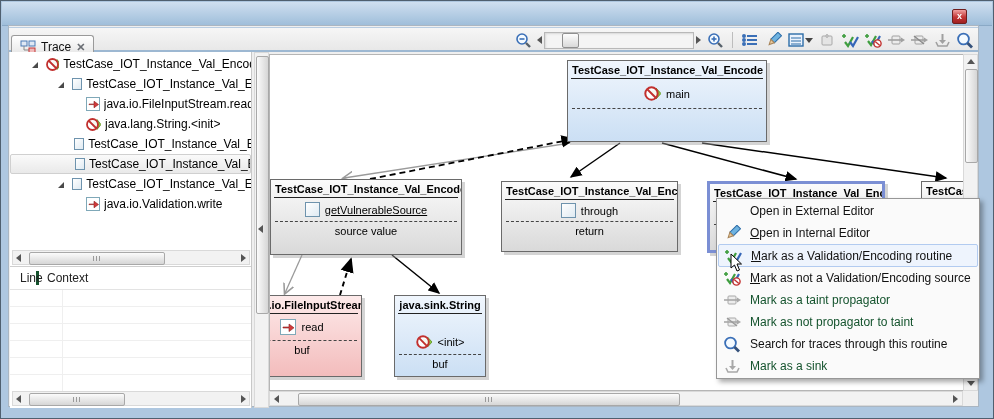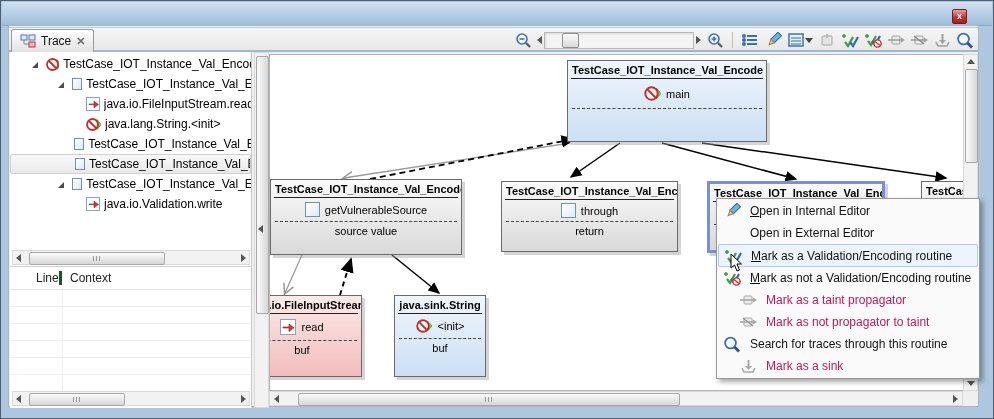--- a/index.html
+++ b/index.html
@@ -8,21 +8,21 @@
   .titlebar{position:absolute;left:1px;top:1px;right:1px;height:23px;
     background:linear-gradient(#cfdff0,#9fbeda);border-bottom:1px solid #8aa9c6;}
   .win-close{position:absolute;top:7px;right:25px;width:15px;height:15px;line-height:13px;
     background:linear-gradient(#f0a0a0,#c23535 55%,#a02020);border:1px solid #6f1d1d;border-radius:2px;
     color:#fff;font-size:9px;font-weight:bold;text-align:center;padding:0;cursor:default;box-sizing:border-box;}
   .content{position:absolute;left:7px;top:24px;width:971px;height:382px;background:#efefef;
     border:1px solid #aab6c2;box-sizing:border-box;}
   
   .header-row{position:absolute;left:0;top:1px;width:100%;height:25px;background:linear-gradient(#f6f6f6,#e8e8e8);
     border-top:1px solid #b9cde2;border-bottom:2px solid #9db8d2;box-sizing:border-box;}
-  .view-tab{position:absolute;left:2px;top:1px;height:22px;display:flex;align-items:center;gap:5px;padding:0 8px;
+  .view-tab{position:absolute;left:2px;top:7px;height:22px;display:flex;align-items:center;gap:5px;padding:0 8px;
     background:linear-gradient(#ffffff,#e2e2e2);border:1px solid #9a9a9a;border-bottom:none;border-radius:3px 3px 0 0;}
   .view-tab .tab-label{font-size:12px;color:#111;}
   .tab-close{color:#6b6f75;font-size:11px;font-weight:bold;}
   .toolbar{position:absolute;right:4px;top:1px;height:22px;display:flex;align-items:center;gap:5px;}
   .tbtn{width:18px;height:18px;display:flex;align-items:center;justify-content:center;}
   .tsep{width:1px;height:16px;background:#bdbdbd;margin:0 3px;}
   .slider-wrap{display:flex;align-items:center;gap:2px;}
   .slider-track{position:relative;width:148px;height:15px;background:#f4f4f4;border:1px solid #b8b8b8;box-shadow:inset 1px 1px 2px #d8d8d8;}
   .slider-thumb{position:absolute;left:17px;top:0px;width:15px;height:13px;background:linear-gradient(#fdfdfd,#d9d9d9);border:1px solid #8f8f8f;border-radius:2px;}
   
@@ -48,21 +48,21 @@
   .hs-tree{left:2px;top:198px;width:238px;}
   .hs-table{left:2px;top:339px;width:238px;}
   .hs-diagram{left:260px;top:339px;width:694px;}
   .hthumb{position:absolute;top:1px;height:11px;background:linear-gradient(#fbfbfb,#d6d6d6);border:1px solid #a8a8a8;border-radius:2px;}
   .hthumb::after{content:"";position:absolute;left:50%;top:3px;width:7px;height:5px;margin-left:-4px;
     background:repeating-linear-gradient(90deg,#9a9a9a 0 1px,transparent 1px 3px);}
   .hs-arrow{position:absolute;top:3px;}
   
   .ctx-table{position:absolute;left:0;top:214px;width:100%;height:124px;background:#fff;border-top:1px solid #cfcfcf;}
   .ctx-head{display:flex;height:22px;border-bottom:1px solid #e3e3e3;align-items:center;font-size:12px;color:#222;}
-  .ctx-col-line{width:52px;padding-left:26px;border-right:3px solid #14532d;box-sizing:border-box;}
+  .ctx-col-line{width:29px;padding-left:10px;border-right:3px solid #14532d;box-sizing:border-box;}
   .ctx-col-context{padding-left:8px;}
   .ctx-body{position:relative;height:101px;background:repeating-linear-gradient(to bottom,#ffffff 0 16px,#efefef 16px 17px);}
   .ctx-body::before{content:"";position:absolute;left:52px;top:0;bottom:0;width:1px;background:#efefef;}
   
   .vscroll{position:absolute;width:15px;background:#f2f2f2;border:1px solid #d9d9d9;box-sizing:border-box;}
   .vs-left{left:245px;top:0;height:356px;}
   .vs-diagram{left:954px;top:2px;height:337px;}
   .vthumb{position:absolute;left:1px;width:11px;background:linear-gradient(90deg,#fbfbfb,#d6d6d6);border:1px solid #a8a8a8;border-radius:2px;}
   .vs-arrow{position:absolute;left:3px;}
   .sash-arrow{position:absolute;left:3px;top:172px;}
@@ -79,21 +79,21 @@
   .node .node-port{text-align:center;padding:3px 0 4px;}
   .node-gray{background:linear-gradient(#fbfbfb,#d9d9d9);}
   .node-blue{background:linear-gradient(#f0f6fd,#cbdff4);}
   .node-pink{background:linear-gradient(#fdeaea,#f3bcbc);}
   .node-selected{border:3px solid #7b8fd4;}
   
   .context-menu{position:absolute;left:715px;top:197px;width:264px;background:#fafafa;border:1px solid #979797;
     box-shadow:3px 3px 5px rgba(0,0,0,.35);padding:1px;z-index:30;box-sizing:border-box;}
   .menu-item{display:flex;align-items:center;height:22px;gap:8px;padding:0 4px;font-size:12px;color:#111;box-sizing:border-box;}
   .menu-item .mi-icon{flex:0 0 20px;display:flex;justify-content:center;}
-  .menu-item.disabled{color:#be185d;margin-left:16px;}
+  .menu-item.disabled{color:#14532d;}
   .menu-item.highlighted{background:#eef4fd;border:1px solid #b2cbf0;border-radius:2px;height:23px;}
   .mn::first-letter{text-decoration:underline;}
   .mi-label{white-space:nowrap;}
   
   .cursor{position:absolute;left:729px;top:252px;z-index:40;}
 </style>
 </head>
 <body>
 
 <div class="win">
@@ -345,21 +345,21 @@
               </svg>
             <span>main</span>
           </div>
           <div class="node-dash"></div>
           <div class="node-port" style="height:16px"></div>
         </div>
 
         <div class="node node-gray" style="left:0px;top:124px;width:192px;height:76px;">
           <div class="node-title">TestCase_IOT_Instance_Val_Encode</div>
           <div class="node-sep"></div>
-          <div class="node-method" style="padding:4px 2px;">
+          <div class="node-method" style="padding:4px 2px;text-decoration:underline;">
             <span class="cb" style="width:15px;height:15px;"></span>
             <span>getVulnerableSource</span>
           </div>
           <div class="node-dash"></div>
           <div class="node-port">source value</div>
         </div>
 
         <div class="node node-gray" style="left:231px;top:126px;width:177px;height:71px;">
           <div class="node-title">TestCase_IOT_Instance_Val_Encode</div>
           <div class="node-sep"></div>
@@ -393,21 +393,21 @@
               </svg>
             <span>read</span>
           </div>
           <div class="node-dash"></div>
           <div class="node-port">buf</div>
         </div>
 
         <div class="node node-blue" style="left:124px;top:240px;width:92px;height:82px;">
           <div class="node-title">java.sink.String</div>
           <div class="node-sep"></div>
-          <div class="node-method" style="padding:4px 10px;gap:6px;">
+          <div class="node-method" style="padding:4px 10px;gap:6px;margin-top:16px;">
             <svg width="16" height="16">
                 <polygon points="7.5,5.5 11.5,5.5 11.5,3 16,8 11.5,13 11.5,10.5 7.5,10.5" fill="#8dc63f" stroke="#5a8f1f" stroke-width="0.8"></polygon>
                 <circle cx="7" cy="8" r="5.8" fill="#ffffff" fill-opacity="0.92" stroke="#c2302e" stroke-width="1.9"></circle>
                 <line x1="3.2" y1="4.2" x2="10.8" y2="11.8" stroke="#c2302e" stroke-width="1.9"></line>
               </svg>
             <span>&lt;init&gt;</span>
           </div>
           <div class="node-dash"></div>
           <div class="node-port">buf</div>
         </div>
@@ -420,34 +420,34 @@
       </div>
       <div class="hscroll hs-diagram">
         <span class="hs-arrow arr arr-left" style="left:4px"></span>
         <div class="hthumb" style="left:28px;width:380px;"></div>
         <span class="hs-arrow arr arr-right" style="right:4px"></span>
       </div>
     </div>
   </div>
 
   <div class="context-menu">
+    <div class="menu-item">
+      <span class="mi-icon"></span>
+      <span class="mi-label">Open in External Editor</span>
+    </div>
     <div class="menu-item mn">
       <span class="mi-icon">
         <svg width="17" height="16">
             <g transform="rotate(45 8 8)">
               <rect x="6" y="-1" width="5" height="10" fill="#6fb3e0" stroke="#2d6da8"></rect>
               <polygon points="6,9 11,9 8.5,14" fill="#e8c89a" stroke="#a8855a"></polygon>
             </g>
           </svg>
       </span>
       <span class="mi-label mn">Open in Internal Editor</span>
-    </div>
-    <div class="menu-item">
-      <span class="mi-icon"></span>
-      <span class="mi-label">Open in External Editor</span>
     </div>
     <div class="menu-item highlighted">
       <span class="mi-icon">
         <svg width="18" height="16">
             <line x1="3" y1="2" x2="3" y2="6" stroke="#3f9e3f" stroke-width="1.6"></line>
             <line x1="1" y1="4" x2="5" y2="4" stroke="#3f9e3f" stroke-width="1.6"></line>
             <path d="M4 10 l3 4 5 -9" stroke="#3f9e3f" fill="none" stroke-width="2.2"></path>
             <path d="M9 10 l3 4 5 -9" stroke="#3566b8" fill="none" stroke-width="2.2"></path>
           </svg>
       </span>
@@ -457,21 +457,21 @@
       <span class="mi-icon">
         <svg width="18" height="16">
             <line x1="3" y1="2" x2="3" y2="6" stroke="#3f9e3f" stroke-width="1.6"></line>
             <line x1="1" y1="4" x2="5" y2="4" stroke="#3f9e3f" stroke-width="1.6"></line>
             <path d="M4 9 l3 4 5 -9" stroke="#3f9e3f" fill="none" stroke-width="2.2"></path>
             <path d="M8 9 l3 4 5 -9" stroke="#3566b8" fill="none" stroke-width="2.2"></path>
             <circle cx="13.5" cy="11.5" r="3.6" fill="#fff" stroke="#c2302e" stroke-width="1.4"></circle>
             <line x1="11.2" y1="9.5" x2="15.8" y2="13.5" stroke="#c2302e" stroke-width="1.4"></line>
           </svg>
       </span>
-      <span class="mi-label mn">Mark as not a Validation/Encoding routine</span>
+      <span class="mi-label mn">Mark as not a Validation/Encoding source</span>
     </div>
     <div class="menu-item disabled">
       <span class="mi-icon">
         <svg width="17" height="14">
             <rect x="4" y="3" width="8" height="8" rx="1" fill="#ececec" stroke="#a8a8a8"></rect>
             <line x1="0" y1="7" x2="15" y2="7" stroke="#a8a8a8" stroke-width="1.6"></line>
             <polygon points="13,4.5 17,7 13,9.5" fill="#a8a8a8"></polygon>
           </svg>
       </span>
       <span class="mi-label">Mark as a taint propagator</span>

